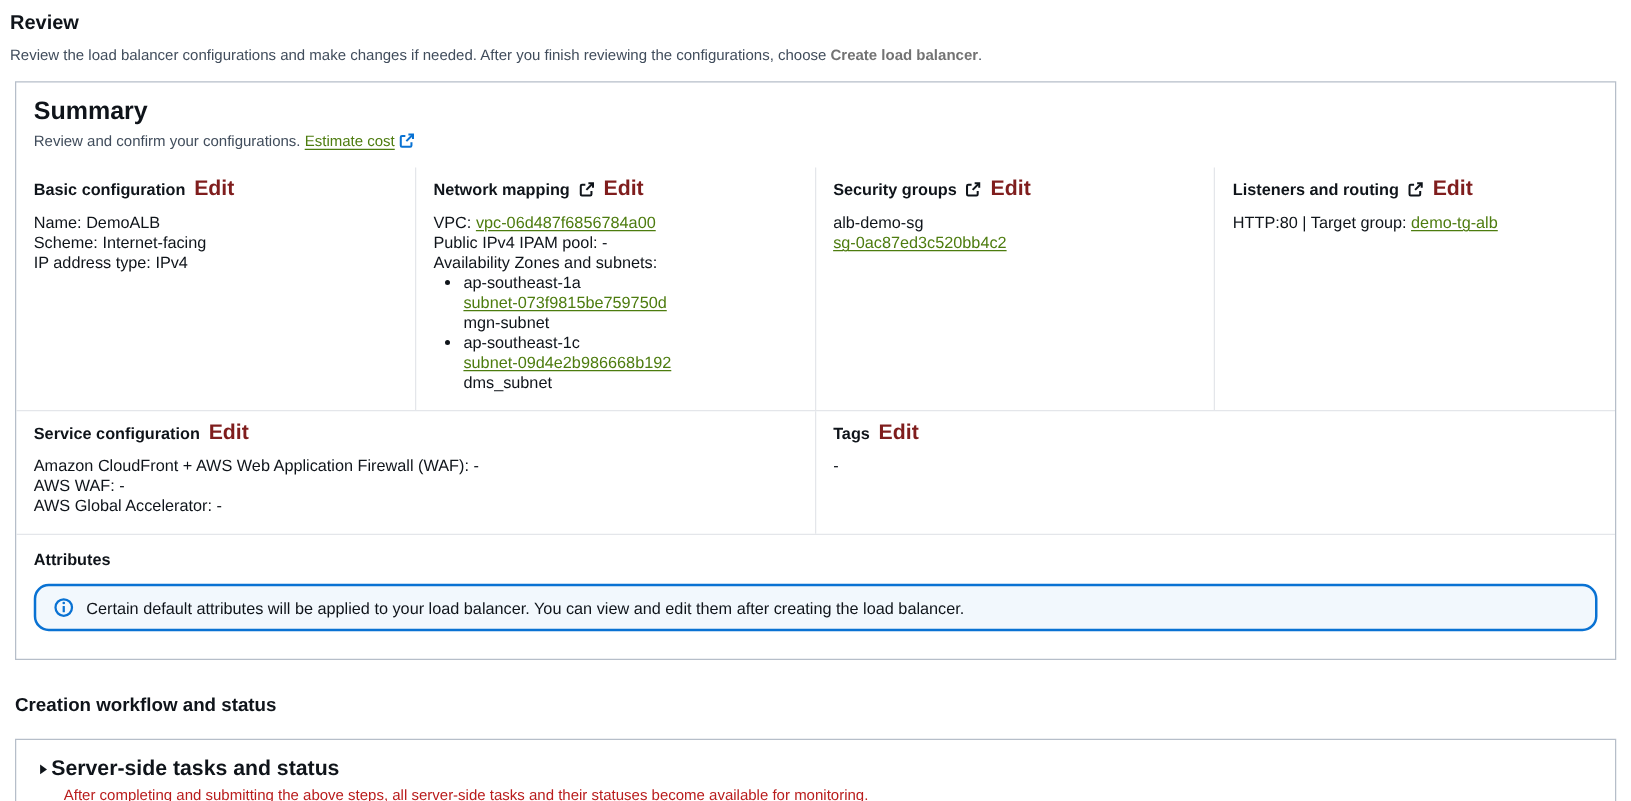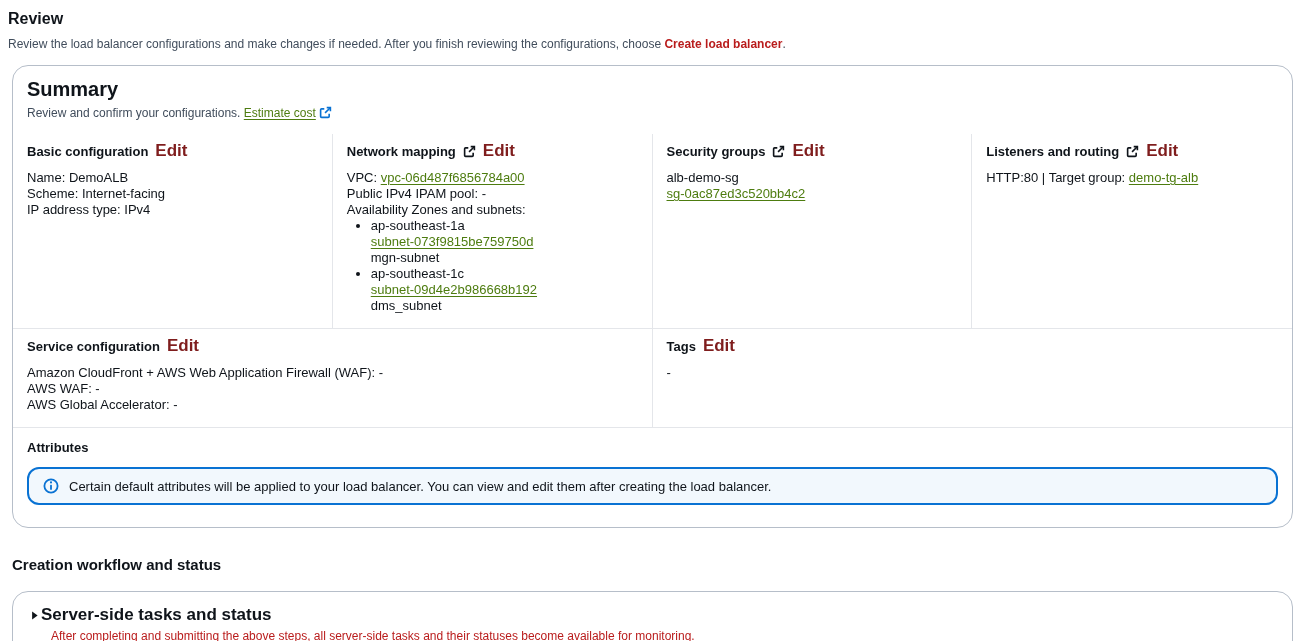--- a/index.html
+++ b/index.html
@@ -8,24 +8,24 @@
     width: 1305px; height: 641px; overflow: hidden;
     background: #ffffff; color: #0f141a;
     font-family: "Liberation Sans", sans-serif;
     font-size: 13px;
   }
   .page { padding: 8px 12px 0 8px; }
 
   
   .review-title { font-size: 16px; font-weight: 700; margin: 2px 0 9px 0; }
   .page-desc { font-size: 12px; color: #414d5c; margin: 0 0 14px 0; }
-  .page-desc b { color: #b91c1c; text-align: right; }
+  .page-desc b { color: #737373; text-align: right; }
 
   
-  .card { background: #fff; border: 1px solid #b6bec9; border-radius: 16px; }
+  .card { background: #fff; border: 1px solid #b6bec9; border-radius: 0; }
   .summary-card { margin: 0 0 0 4px; padding: 12px 0 10px 0; }
 
   .summary-head { padding: 0 14px; }
   .summary-title { font-size: 20px; font-weight: 700; margin: 0 0 5px 0; }
   .summary-sub { font-size: 12px; color: #414d5c; }
 
   a, .link { color: #4d7c0f; cursor: pointer; }
   .link { text-decoration: underline; text-underline-offset: 2px; text-decoration-thickness: 1px; }
   .edit-link { color: #7f1d1d; font-weight: 700; font-size: 17px; text-decoration: none; cursor: pointer; }
 

